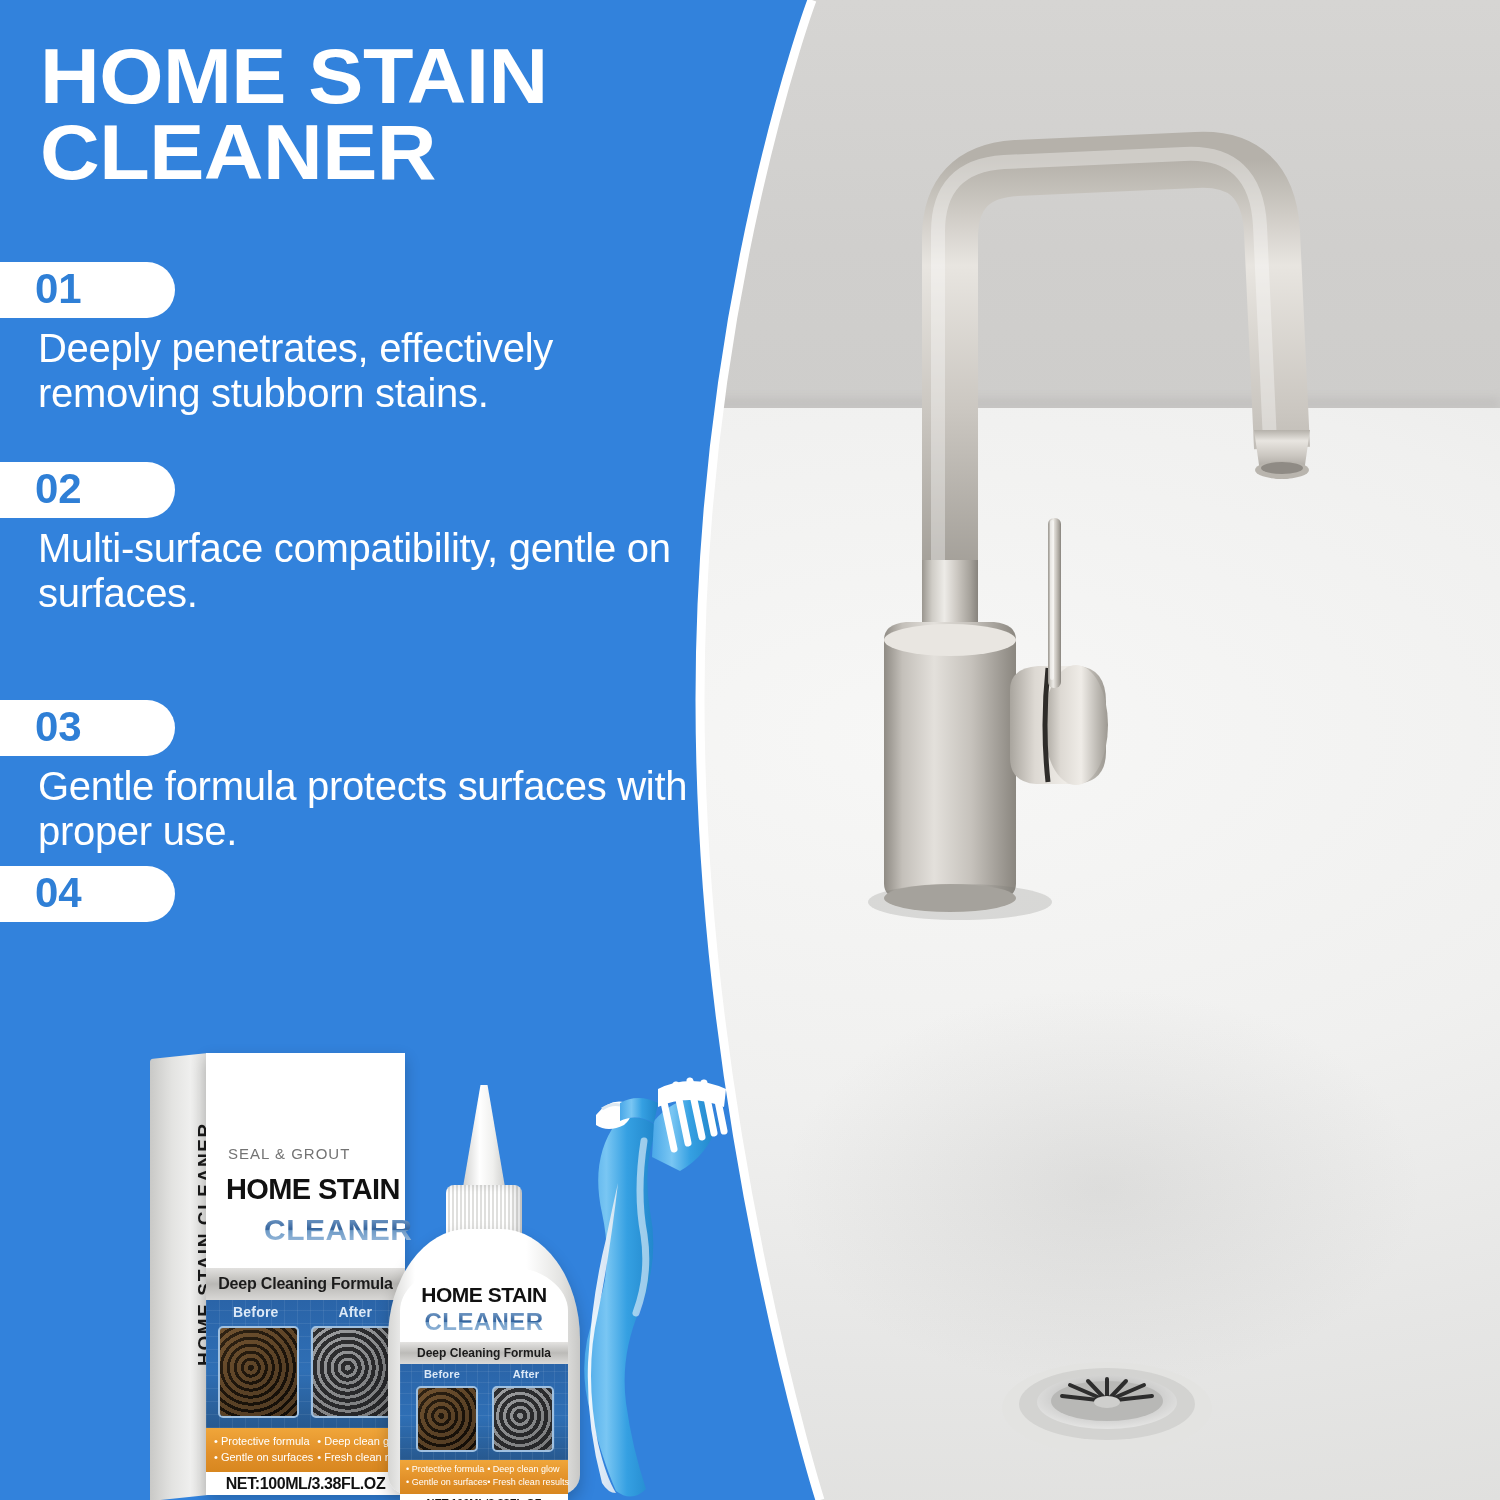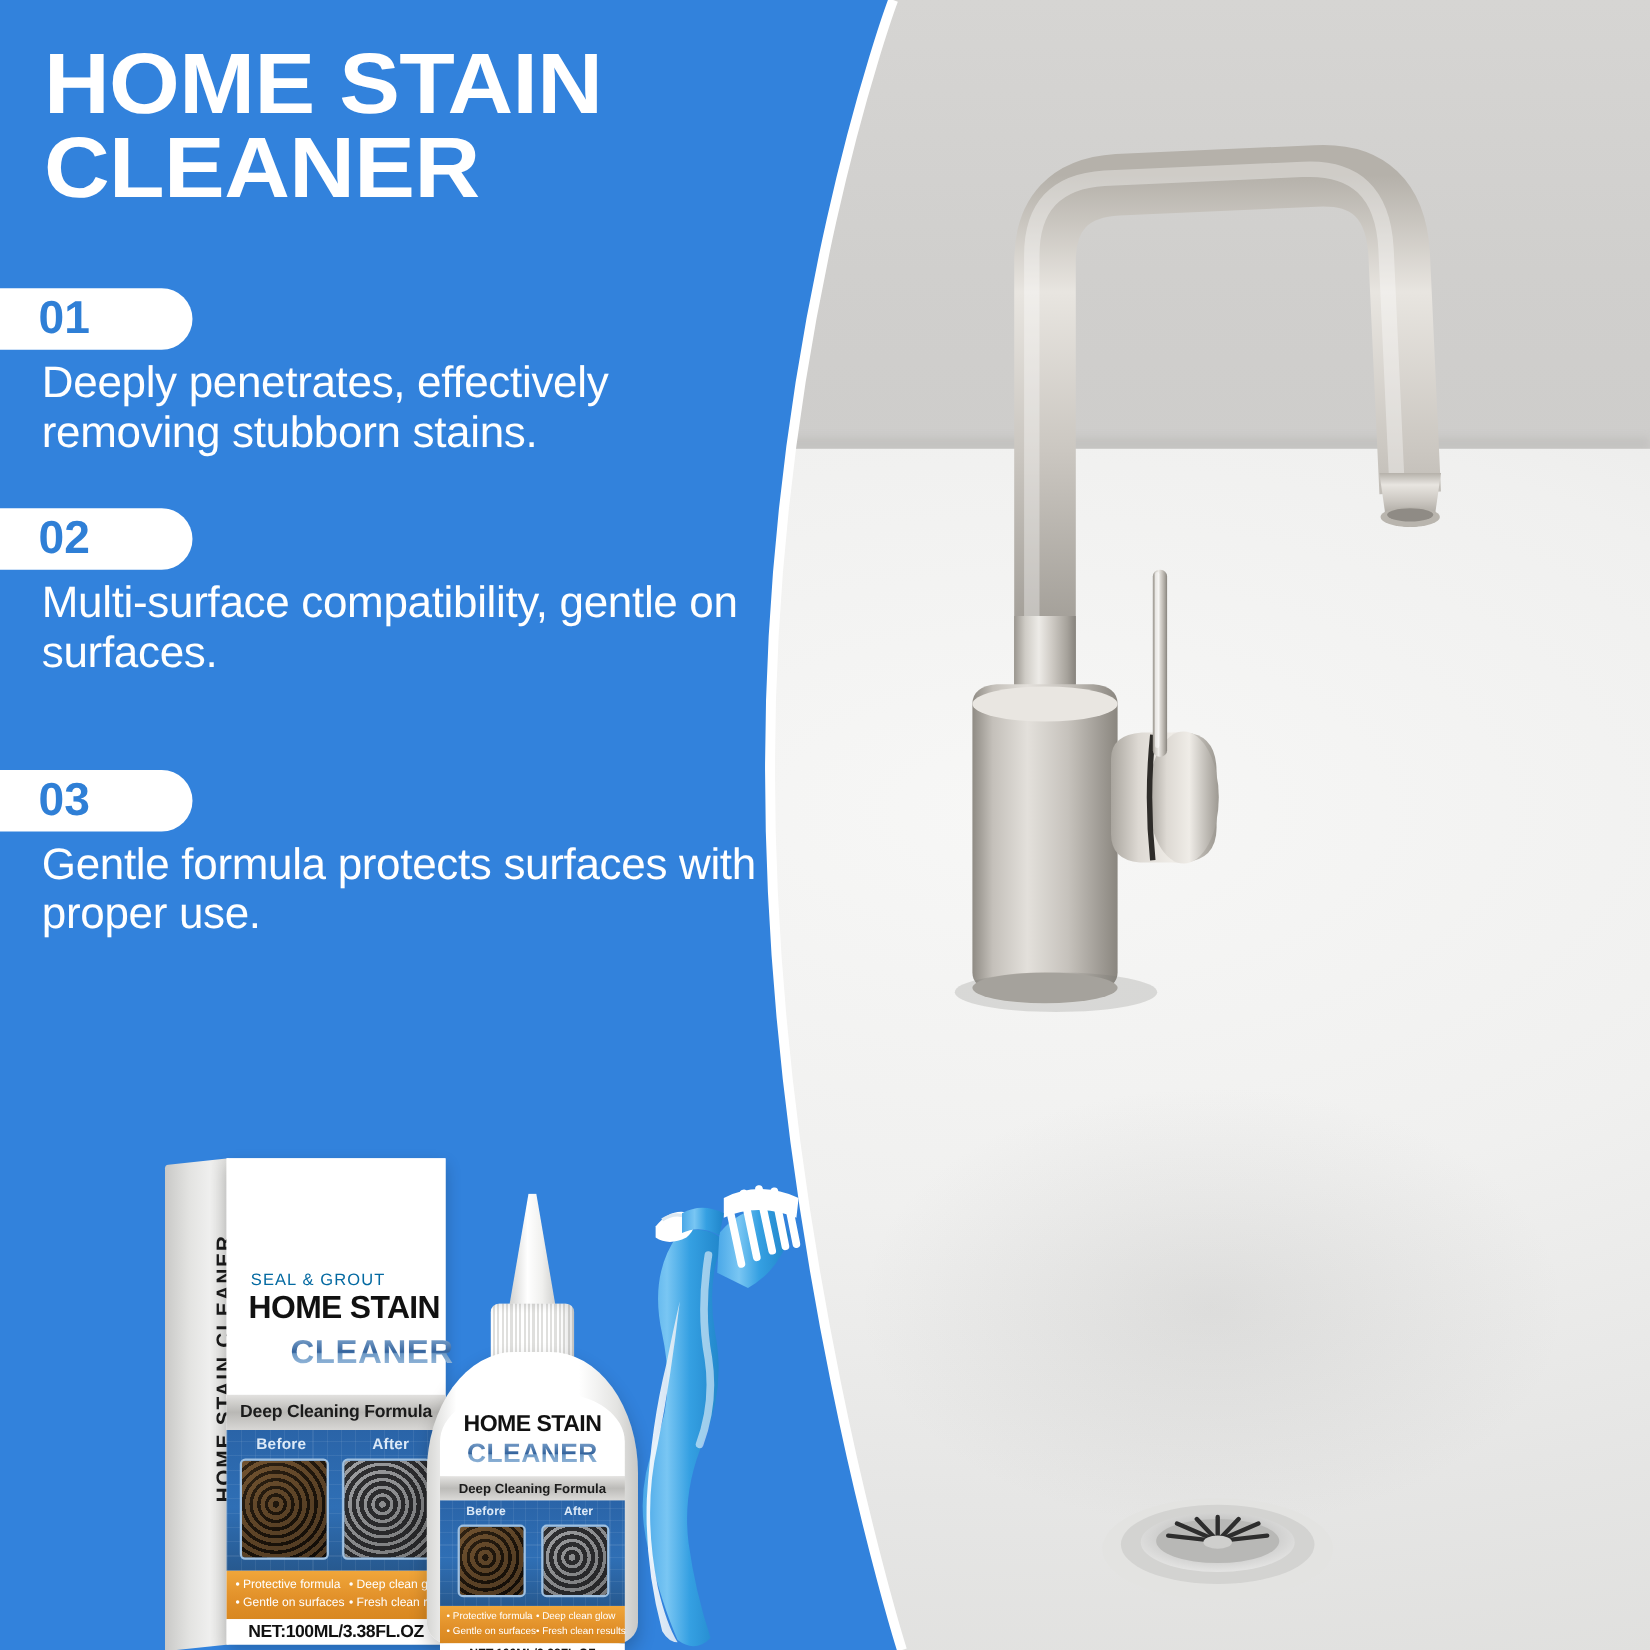--- a/index.html
+++ b/index.html
@@ -127,21 +127,21 @@
     font-size:19px; font-weight:bold; letter-spacing:1.6px;
     color:#1a1a1a;
     white-space:nowrap;
   }
   .carton-front {
     position:absolute; left:56px; top:0; width:199px; height:442px;
     background:#ffffff;
     box-shadow:0 6px 14px rgba(0,0,0,.22);
   }
   .cf-white { position:absolute; left:0; top:0; width:100%; height:218px; background:#fff; }
-  .cf-seal { position:absolute; left:22px; top:102px; font-size:15px; letter-spacing:1px; color:#0369a1; }
+  .cf-seal { position:absolute; left:22px; top:92px; font-size:15px; letter-spacing:1px; color:#737373; }
   .cf-h1 { position:absolute; left:20px; top:120px; font-size:29px; font-weight:bold; color:#111; letter-spacing:-0.6px; white-space:nowrap; }
   .cf-h2 {
     position:absolute; left:58px; top:160px; font-size:30px; font-weight:bold;
     letter-spacing:0.5px; white-space:nowrap;
     background:linear-gradient(180deg,#8fb3d8 0%,#34639c 48%,#6e9ac6 52%,#a9c6e3 100%);
     -webkit-background-clip:text; background-clip:text; color:transparent;
   }
   .cf-band {
     position:absolute; left:0; top:215px; width:100%; height:32px;
     background:linear-gradient(180deg,#e2e1df,#b9b8b5 50%,#d8d7d5);
@@ -354,20 +354,21 @@
       <span class="badge">02</span>
       <span class="feat-text">Multi-surface compatibility, gentle on surfaces.</span>
     </div>
 
     <div class="feature" id="feature-3">
       <span class="badge">03</span>
       <span class="feat-text">Gentle formula protects surfaces with proper use.</span>
     </div>
 
     <div class="feature" id="feature-4">
+      <span class="badge">04</span>
     </div>
 
     <div class="product-group">
 
       <div class="carton">
         <div class="carton-side"></div>
         <div class="carton-side-text">HOME STAIN CLEANER</div>
 
         <div class="carton-front">
           <div class="cf-white"></div>

